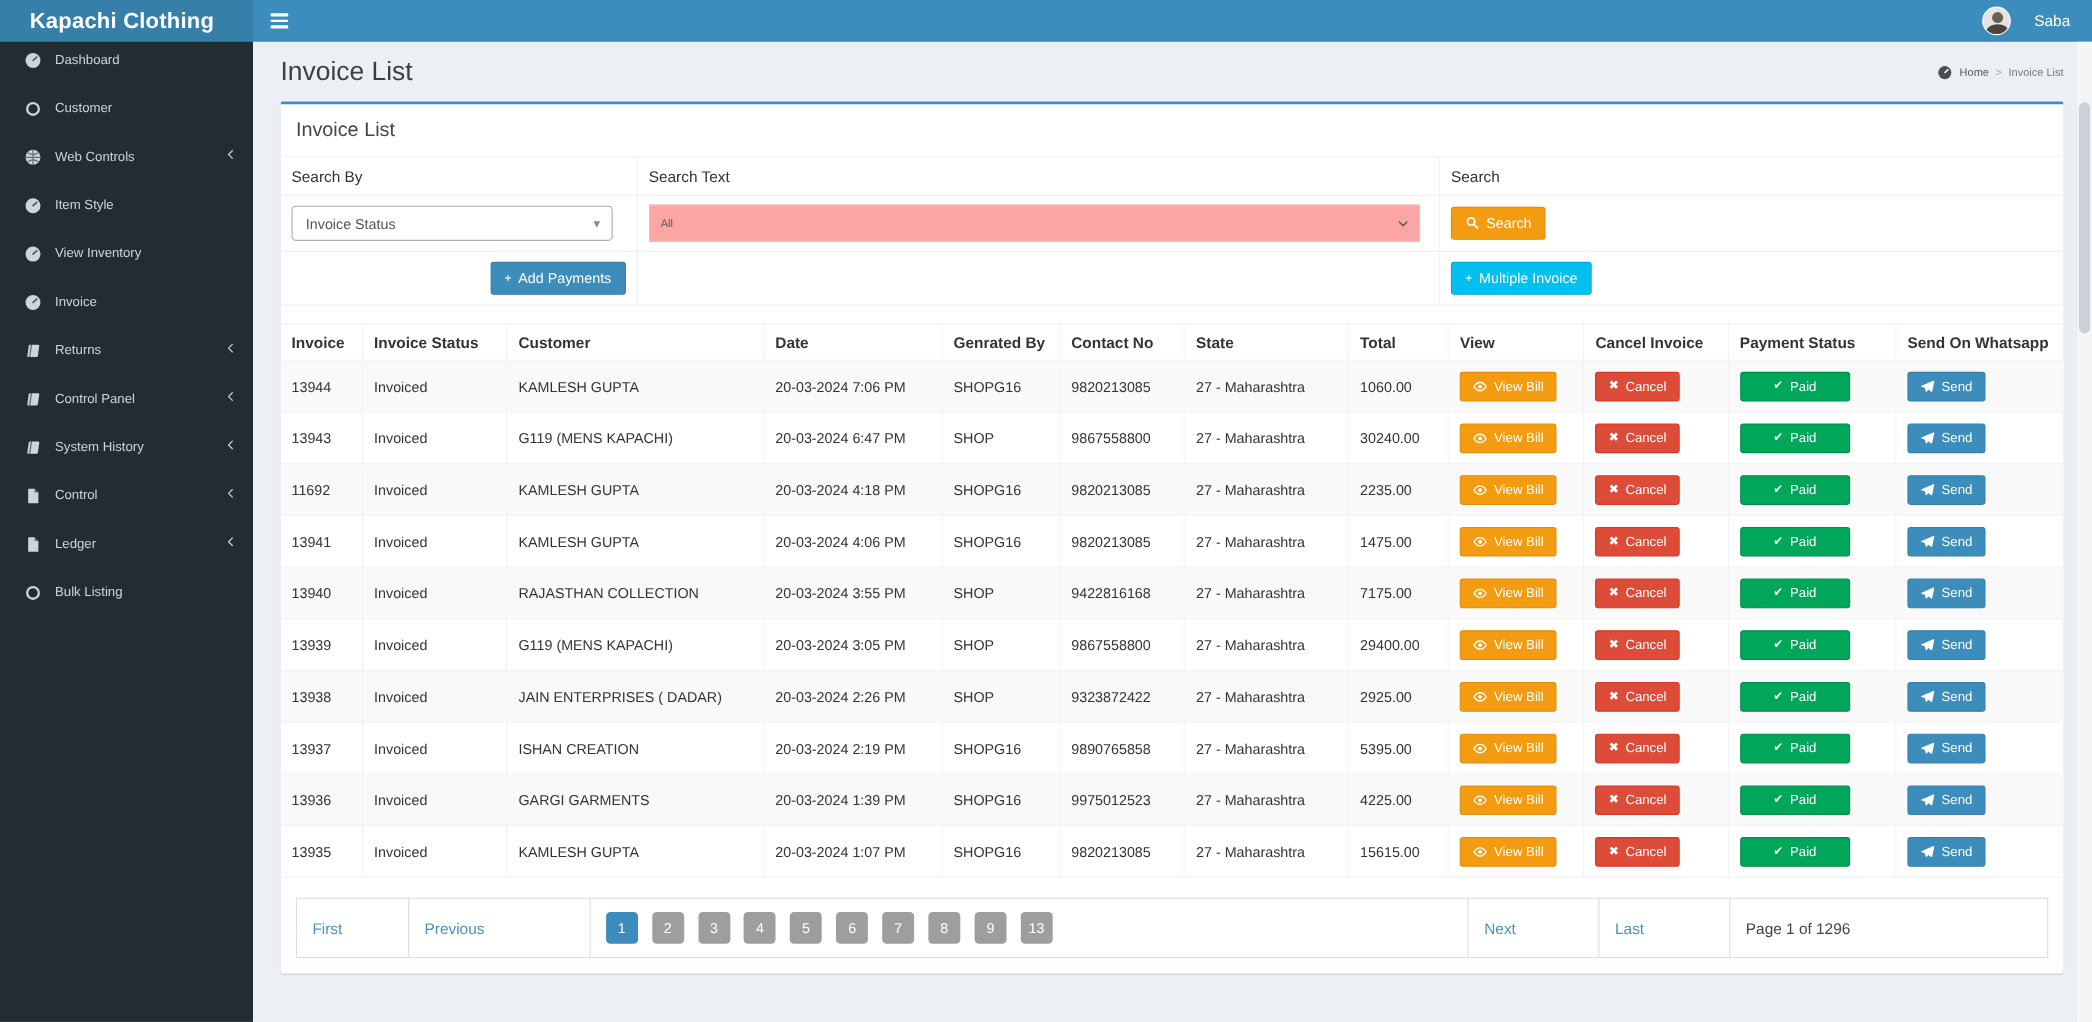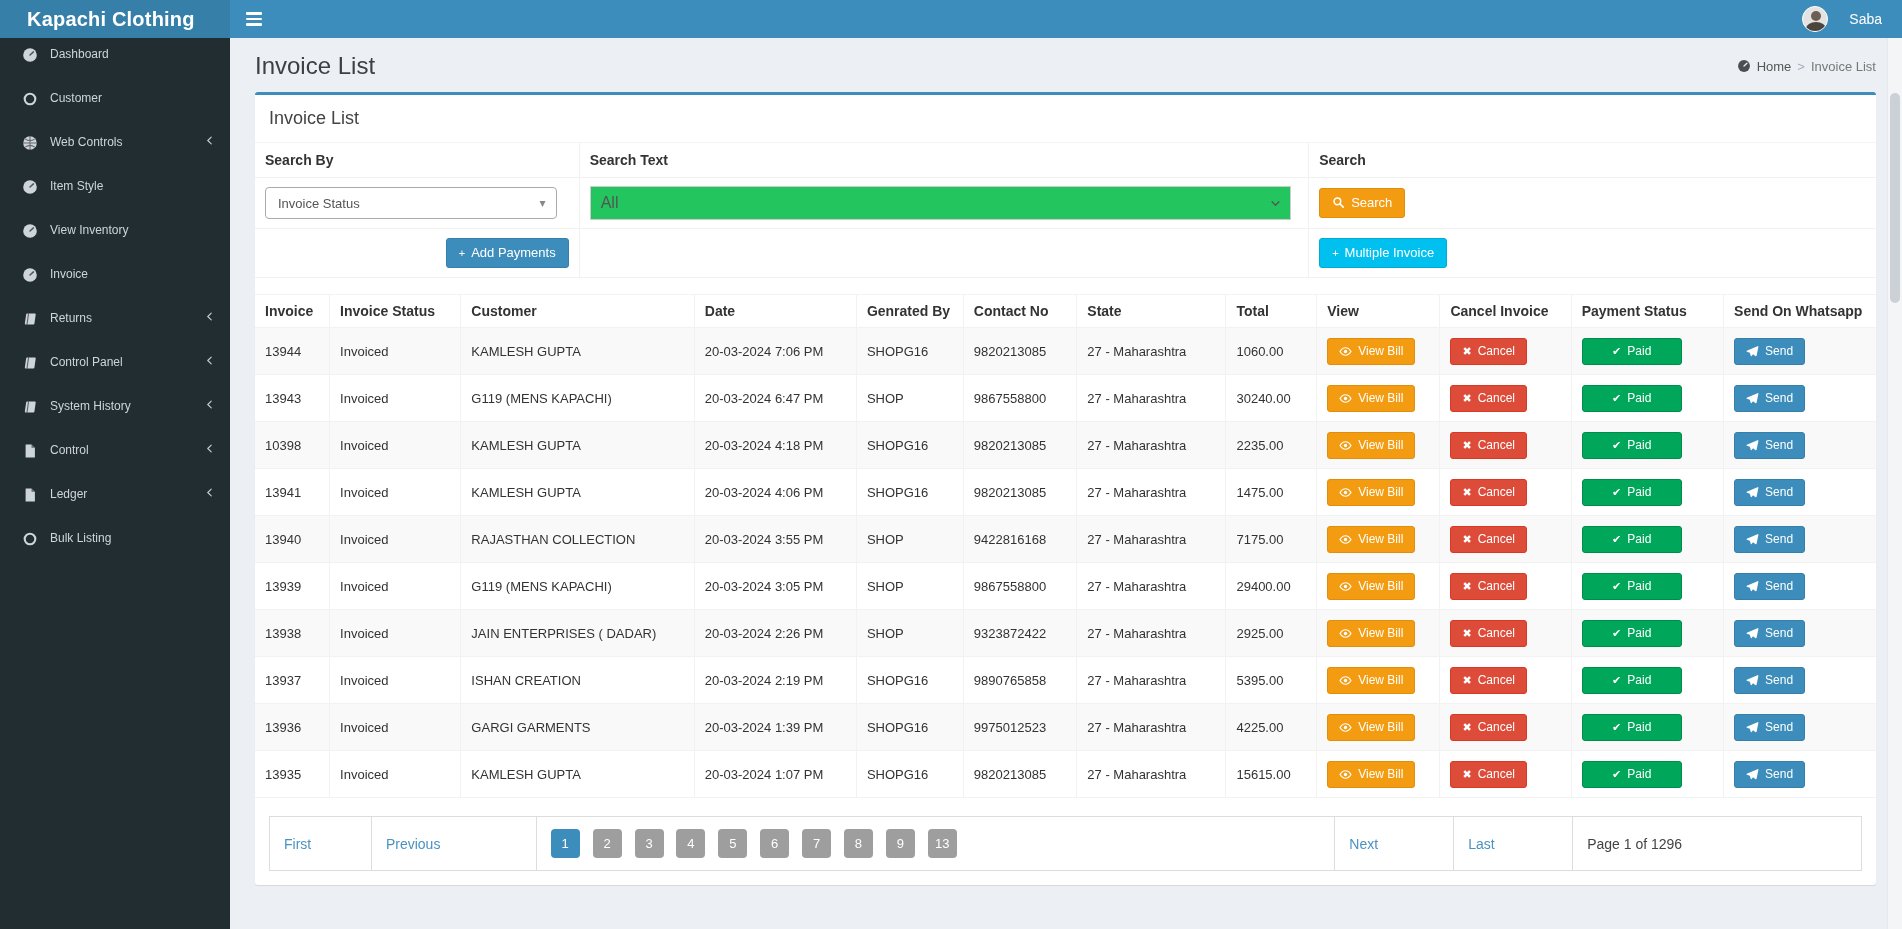--- a/index.html
+++ b/index.html
@@ -32,49 +32,49 @@
   .hamburger{width:20px;display:flex;flex-direction:column;gap:3px;cursor:pointer;padding:4px 2px}
   .hamburger span{display:block;height:2.5px;background:#fff;border-radius:1px}
   .user{display:flex;align-items:center;gap:21px;color:#fff;font-size:14px;cursor:pointer;padding:2px 6px}
   .avatar{width:26px;height:26px;border-radius:50%;background:#e3e3e3;position:relative;overflow:hidden;border:1px solid #fff}
   .avatar::before{content:"";position:absolute;top:4px;left:8px;width:10px;height:10px;border-radius:50%;background:#6b5f52}
   .avatar::after{content:"";position:absolute;top:15px;left:3px;width:20px;height:13px;border-radius:50% 50% 0 0;background:#4d453c}
   
   .content-wrapper{margin-left:230px;padding-top:38px;height:100%}
   .content-header{display:flex;justify-content:space-between;align-items:center;padding:14px 26px 10px 25px}
   .page-title{font-size:24px;font-weight:400;color:#3b4045;margin:0}
-  .breadcrumb{font-size:13px;color:#555;display:flex;align-items:center;gap:6px}
+  .breadcrumb{font-size:10px;color:#555;display:flex;align-items:center;gap:6px}
   .breadcrumb a{color:#555;text-decoration:none;cursor:pointer}
   .breadcrumb .sep{color:#aab}
   .breadcrumb .current{color:#777}
   .bc-icon{display:inline-flex;width:14px;height:14px}
   .bc-icon svg{width:14px;height:14px;display:block}
   
   .box{margin:2px 26px 0 25px;background:#fff;border-top:3px solid var(--primary);
        border-radius:3px;box-shadow:0 1px 1px rgba(0,0,0,.1)}
   .box-header{padding:13px 14px;font-size:18px;color:#444;border-bottom:1px solid #f4f4f4}
   .box-body{padding:0 0 14px}
   
   .filter-table{width:100%;border-collapse:collapse;font-size:14px;table-layout:fixed}
   .filter-table col.c1{width:20%}.filter-table col.c2{width:45%}.filter-table col.c3{width:35%}
   .filter-table th,.filter-table td{border:1px solid #f1f1f1;padding:9px 10px;text-align:left;vertical-align:middle}
   .filter-table tr>*:first-child{border-left:none}
   .filter-table tr>*:last-child{border-right:none}
   .filter-table tr:first-child>*{border-top:none}
-  .filter-table th{font-weight:bold;color:#333}
+  .filter-table th{font-weight:normal;color:#333}
   .f-controls td{padding:8px 10px}
   .f-buttons td{padding:9px 10px}
   .ta-r{text-align:right !important}
   .select2{height:32px;width:96%;border:1px solid #aaa;border-radius:4px;background:#fff;
            display:flex;align-items:center;justify-content:space-between;padding:0 10px 0 12px;
            color:#555;font-size:13px;cursor:pointer}
   .select2 .caret{color:#888;font-size:12px}
-  .native-select{height:34px;width:99%;border:1px solid #ccc;background:#22c55e;
+  .native-select{height:34px;width:99%;border:1px solid #ccc;background:#fca5a5;
            display:flex;align-items:center;justify-content:space-between;padding:0 9px 0 10px;
-           color:#555;font-size:16px;cursor:pointer}
+           color:#555;font-size:10px;cursor:pointer}
   .native-select svg{width:11px;height:11px}
   
   .btn{display:inline-flex;align-items:center;gap:6px;border-radius:3px;color:#fff;font-size:13px;
        padding:7px 12px;border:1px solid rgba(0,0,0,.15);cursor:pointer;font-family:inherit;white-space:nowrap;line-height:1.1}
   .btn .ic{display:inline-flex}
   .btn .ic svg{width:13px;height:13px;display:block}
   .btn .glyph{font-size:11px;line-height:1}
   .btn-warning{background:var(--warning);border-color:#e08e0b}
   .btn-primary{background:var(--primary);border-color:#367fa9}
   .btn-info{background:var(--info);border-color:#00acd6}
@@ -481,21 +481,21 @@
           <svg viewBox="0 0 16 16">
                       <path fill="#fff" d="M14.8 1.2L1 7.1c-.5.2-.5.9.1 1.1l3.6 1.2 1.1 3.9c.1.5.8.7 1.1.2l1.7-2.2 3.3 2.4c.4.3 1 .1 1.1-.4l2.3-11.2c.1-.6-.4-1-.9-.9z"></path>
                     </svg>
         </span>
         <span>Send</span>
       </button>
     </td>
   </tr>
 
   <tr>
-    <td>10398</td>
+    <td>11692</td>
     <td>Invoiced</td>
     <td>KAMLESH GUPTA</td>
     <td>20-03-2024 4:18 PM</td>
     <td>SHOPG16</td>
     <td>9820213085</td>
     <td>27 - Maharashtra</td>
     <td>2235.00</td>
     <td>
       <button class="btn rbtn btn-warning">
         <span class="ic">

